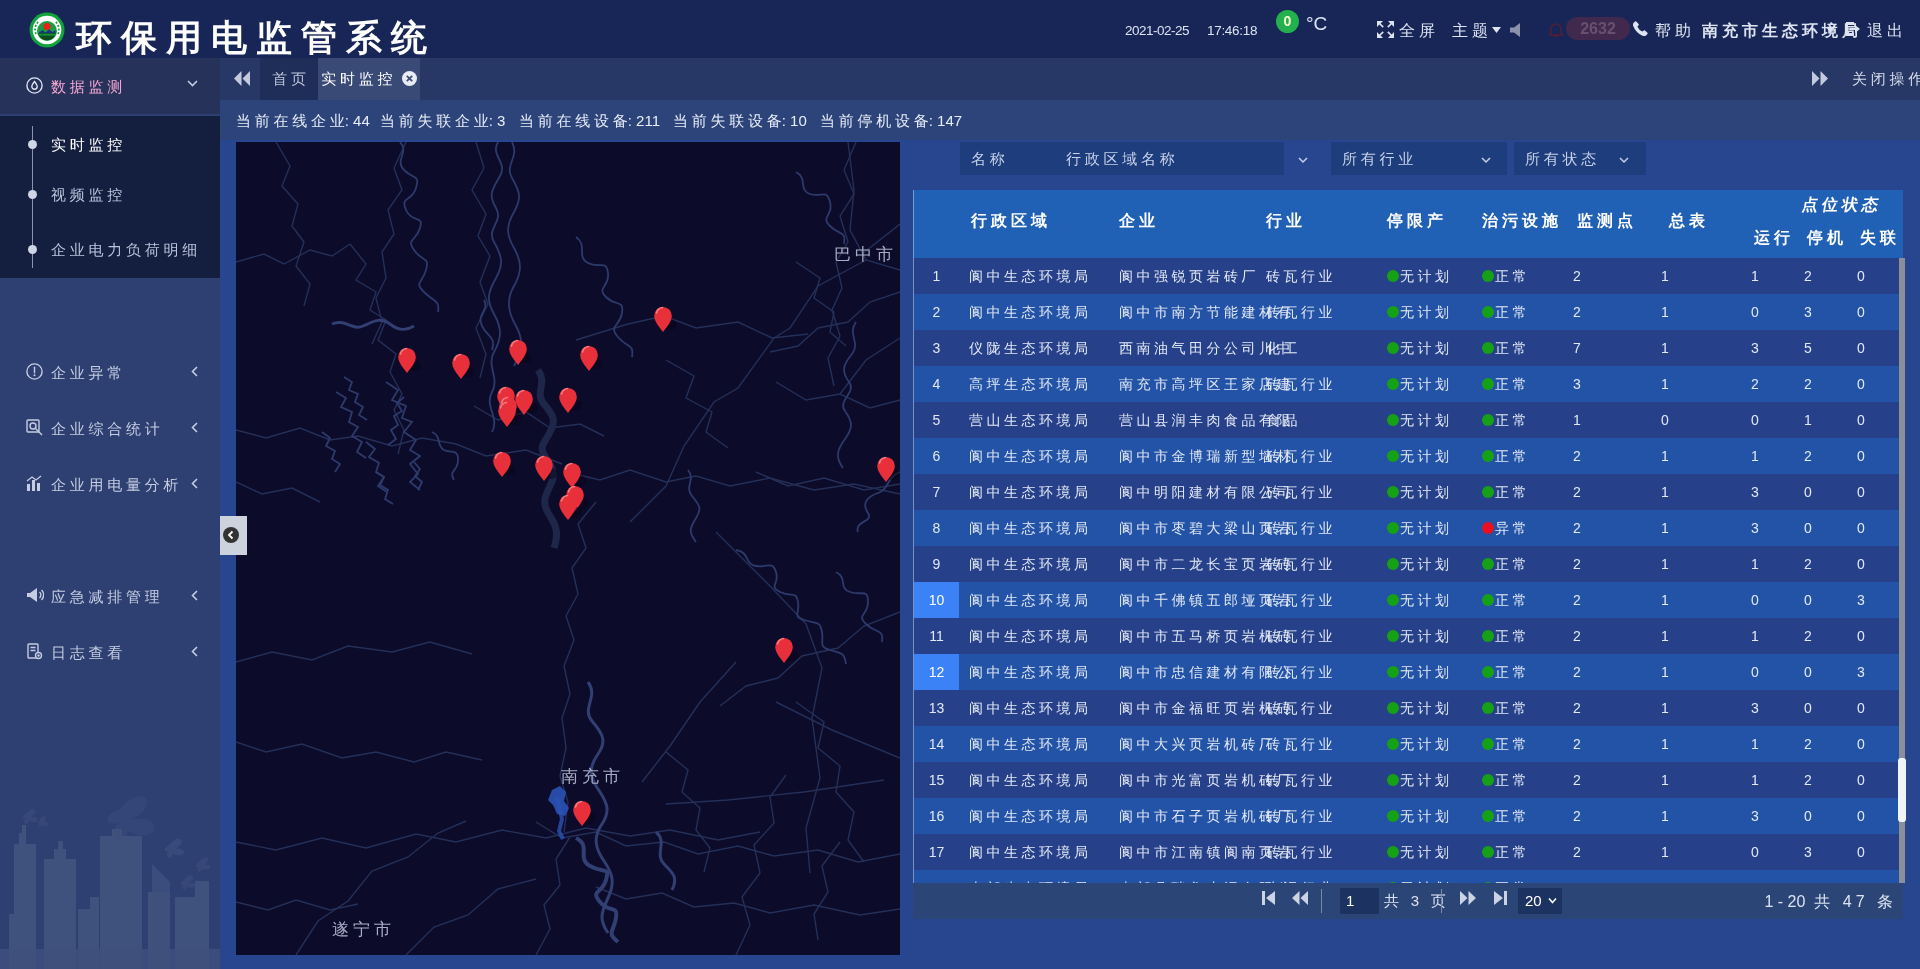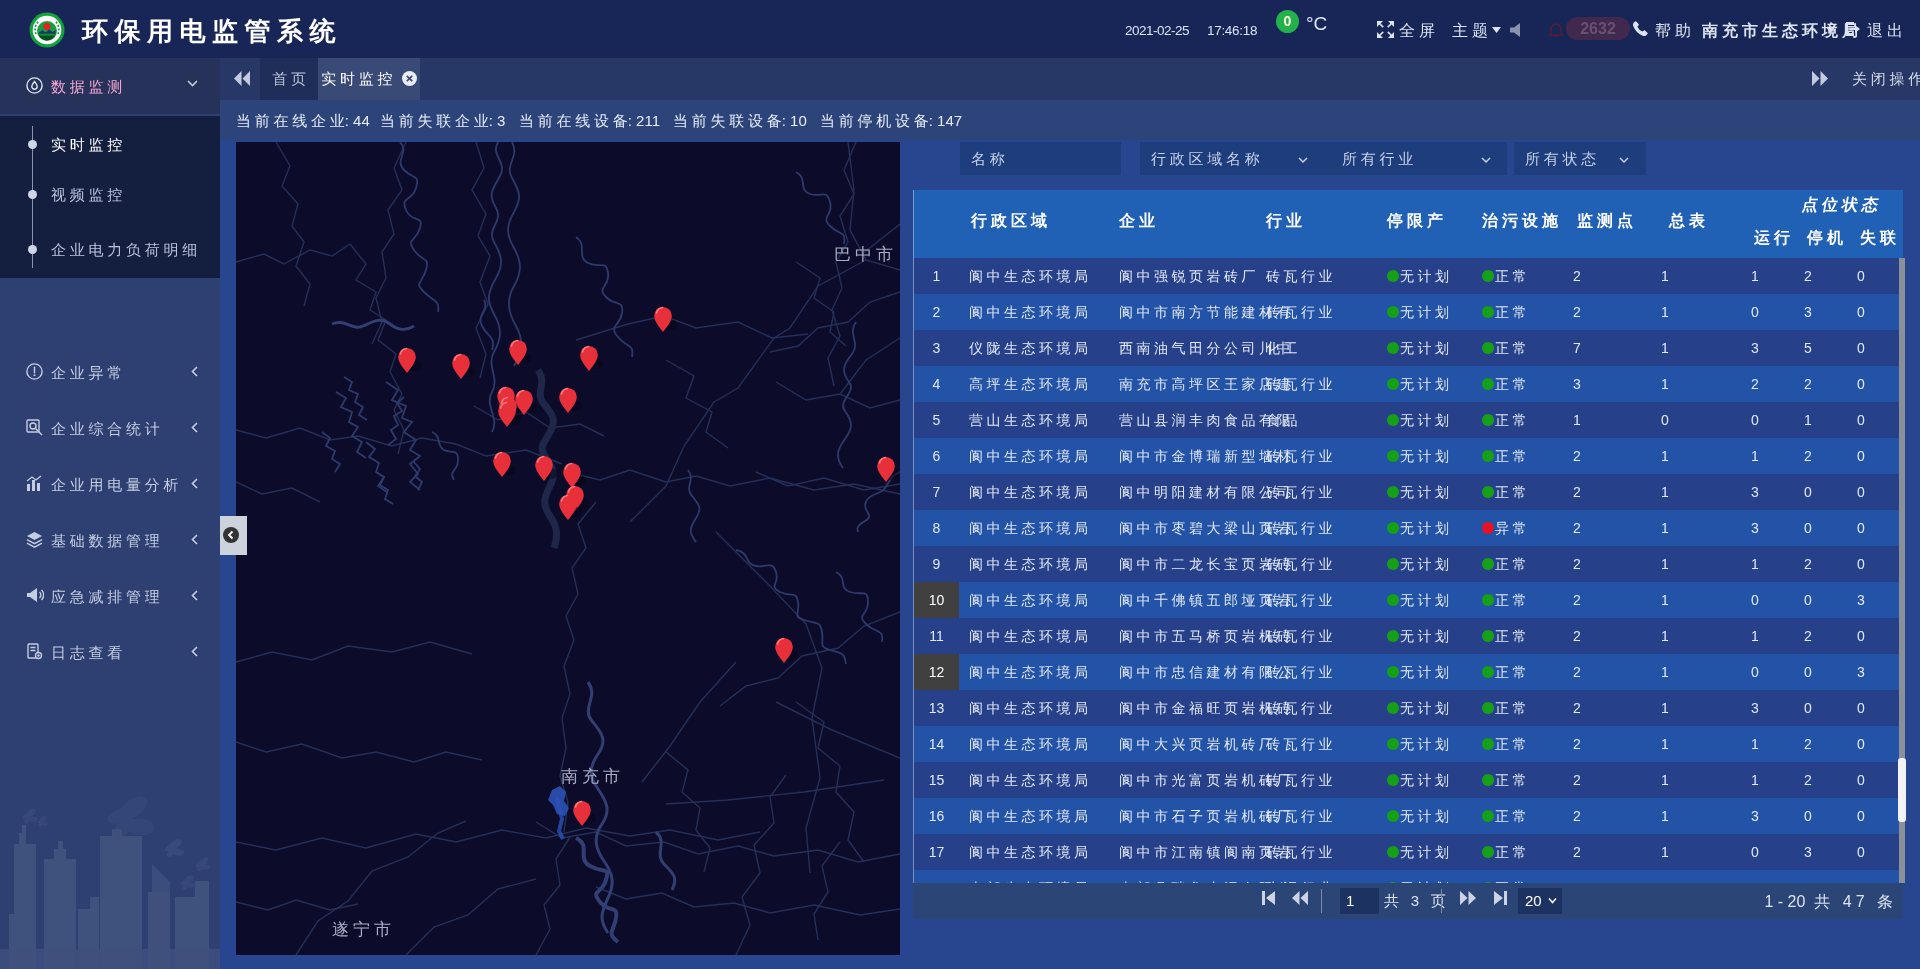--- a/index.html
+++ b/index.html
@@ -1,20 +1,20 @@
 <!DOCTYPE html>
 <html><head><meta charset="utf-8"><style>
 *{margin:0;padding:0;box-sizing:border-box}
 html,body{width:1920px;height:969px;overflow:hidden;background:#28458f;
   font-family:"Liberation Sans",sans-serif;-webkit-font-smoothing:antialiased;white-space:nowrap}
 .abs{position:absolute}
 .cjk{letter-spacing:.25em;margin-right:-.25em}
 
 #header{position:absolute;left:0;top:0;width:1920px;height:58px;background:#172656;color:#e7ebf6}
-#title{position:absolute;left:82px;top:14px;font-size:26px;font-weight:bold;color:#fff}
+#title{position:absolute;left:76px;top:14px;font-size:36px;font-weight:bold;color:#fff}
 .htxt{position:absolute;top:21px;font-size:16px;color:#dde3f1}
 
 #sidebar{position:absolute;left:0;top:58px;width:220px;height:911px;background:#2e3f72}
 .mitem{position:absolute;left:0;width:220px;height:56px;color:#c5cde1;font-size:15px}
 .mitem .txt{position:absolute;left:51px;top:20px}
 .mitem svg{position:absolute;left:26px;top:19px}
 .mitem svg.chevl{left:auto;right:22px;top:22px}
 .chevl{position:absolute;right:22px;top:22px}
 #submenu{position:absolute;left:0;top:58px;width:220px;height:162px;background:#141e3e}
 #submenu .line{position:absolute;left:32px;top:10px;width:1px;height:142px;background:#8b93ad}
@@ -34,21 +34,21 @@
 .fbox{position:absolute;top:142px;height:33px;background:#1e3d7c;color:#c6d1e8;font-size:15px;line-height:33px;padding-left:11px}
 .fchev{position:absolute;top:155px;width:10px;height:10px}
 
 #thead{position:absolute;left:913px;top:190px;width:990px;height:68px;background:#2161b5;color:#fff;border-left:1px solid rgba(190,205,235,.55)}
 #thead .h{position:absolute;font-size:16px;font-weight:bold}
 .row{position:absolute;left:0;width:990px;height:36px;color:#e2e8f5;font-size:14px}
 .row.odd{background:#264189}
 .row.even{background:#2353a6}
 .row>div{position:absolute;top:0;height:36px;line-height:36px;white-space:nowrap}
 .c0{left:0;width:45px;text-align:center}
-.c0.grey{background:#404040;color:#fff}
+.c0.grey{background:#3b82f6;color:#fff}
 .c1{left:55px}.c2{left:205px}.c3{left:352px}.c4{left:473px}.c5{left:568px}
 .c6{left:656px;width:14px;text-align:center}.c7{left:744px;width:14px;text-align:center}
 .c8{left:834px;width:14px;text-align:center}.c9{left:887px;width:14px;text-align:center}
 .c10{left:940px;width:14px;text-align:center}
 .dot{display:inline-block;width:12px;height:12px;border-radius:50%;margin-right:1px;vertical-align:-1px}
 .dot.g{background:#16a016}.dot.r{background:#e81123}
 #tclip{position:absolute;left:913px;top:258px;width:990px;height:625px;overflow:hidden;border-left:1px solid rgba(190,205,235,.55)}
 
 #pager{position:absolute;left:913px;top:883px;width:990px;height:36px;background:#2c4577;color:#dbe2f0;font-size:15px}
 
@@ -148,31 +148,20 @@
       </svg>
     </div>
 <div class="mitem" style="top:398px">
       <svg width="17" height="17" viewBox="0 0 17 17" fill="#c5cde1">
         <rect x="1" y="9" width="3" height="7"></rect>
         <rect x="6" y="5" width="3" height="11"></rect>
         <rect x="11" y="8" width="3" height="8"></rect>
         <path d="M1 6l5-4 4 3 5-4" stroke="#c5cde1" stroke-width="1.3" fill="none"></path>
       </svg>
       <span class="txt"><span class="cjk">企业用电量分析</span></span>
-      <svg class="chevl" width="7" height="11" viewBox="0 0 7 11" fill="none" stroke="#c5cde1" stroke-width="1.6">
-        <path d="M6 1L1.5 5.5 6 10"></path>
-      </svg>
-    </div>
-<div class="mitem" style="top:454px">
-      <svg width="17" height="17" viewBox="0 0 17 17" fill="#c5cde1">
-        <path d="M8.5 1L16 5 8.5 9 1 5z"></path>
-        <path d="M1 8.6l7.5 4 7.5-4" fill="none" stroke="#c5cde1" stroke-width="1.4"></path>
-        <path d="M1 12.2l7.5 4 7.5-4" fill="none" stroke="#c5cde1" stroke-width="1.4"></path>
-      </svg>
-      <span class="txt"><span class="cjk">基础数据管理</span></span>
       <svg class="chevl" width="7" height="11" viewBox="0 0 7 11" fill="none" stroke="#c5cde1" stroke-width="1.6">
         <path d="M6 1L1.5 5.5 6 10"></path>
       </svg>
     </div>
 <div class="mitem" style="top:510px">
       <svg width="18" height="16" viewBox="0 0 18 16" fill="none" stroke="#c5cde1" stroke-width="1.4">
         <path d="M1 6h3l7-5v14l-7-5H1z" fill="#c5cde1" stroke="none"></path>
         <path d="M13.5 5a4 4 0 0 1 0 6M15.5 3a7 7 0 0 1 0 10"></path>
       </svg>
       <span class="txt"><span class="cjk">应急减排管理</span></span>
@@ -353,21 +342,21 @@
 <use href="#pin" x="346" y="684"></use>
 </svg></div>
 <div id="handle">
     <div class="circ"><svg width="16" height="16" viewBox="0 0 16 16">
         <circle cx="8" cy="8" r="8" fill="#333"></circle>
         <path d="M9.5 4.5L6 8l3.5 3.5" fill="none" stroke="#fff" stroke-width="1.8"></path>
       </svg></div>
   </div>
 
 <div class="fbox" style="left:960px;width:161px"><span class="cjk">名称</span></div>
-<div class="fbox" style="left:1140px;width:229px"><span class="cjk">行政区域名称</span></div>
+<div class="fbox" style="left:1055px;width:229px"><span class="cjk">行政区域名称</span></div>
 <svg class="fchev" style="left:1298px" viewBox="0 0 10 10" fill="none" stroke="#c6d1e8" stroke-width="1.5">
     <path d="M1 3l4 4 4-4"></path>
   </svg>
 <div class="fbox" style="left:1331px;width:176px"><span class="cjk">所有行业</span></div>
 <svg class="fchev" style="left:1481px" viewBox="0 0 10 10" fill="none" stroke="#c6d1e8" stroke-width="1.5">
     <path d="M1 3l4 4 4-4"></path>
   </svg>
 <div class="fbox" style="left:1514px;width:132px"><span class="cjk">所有状态</span></div>
 <svg class="fchev" style="left:1619px" viewBox="0 0 10 10" fill="none" stroke="#c6d1e8" stroke-width="1.5">
     <path d="M1 3l4 4 4-4"></path>

